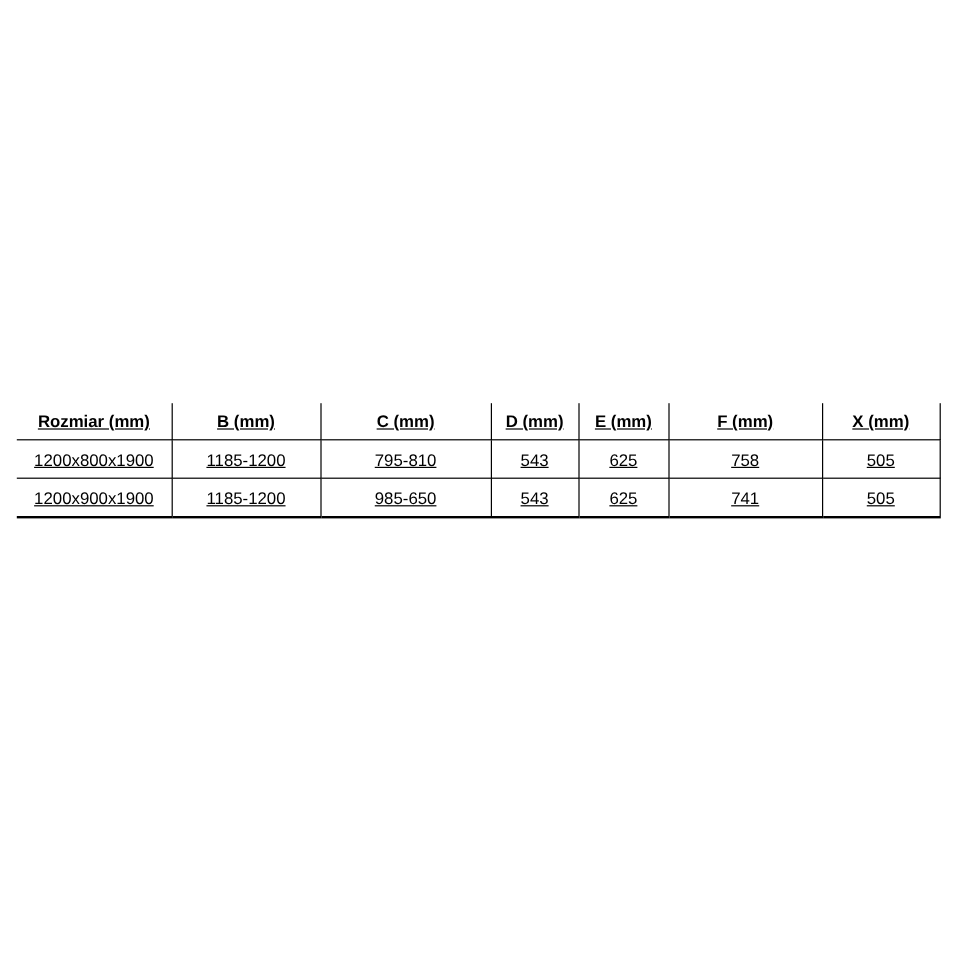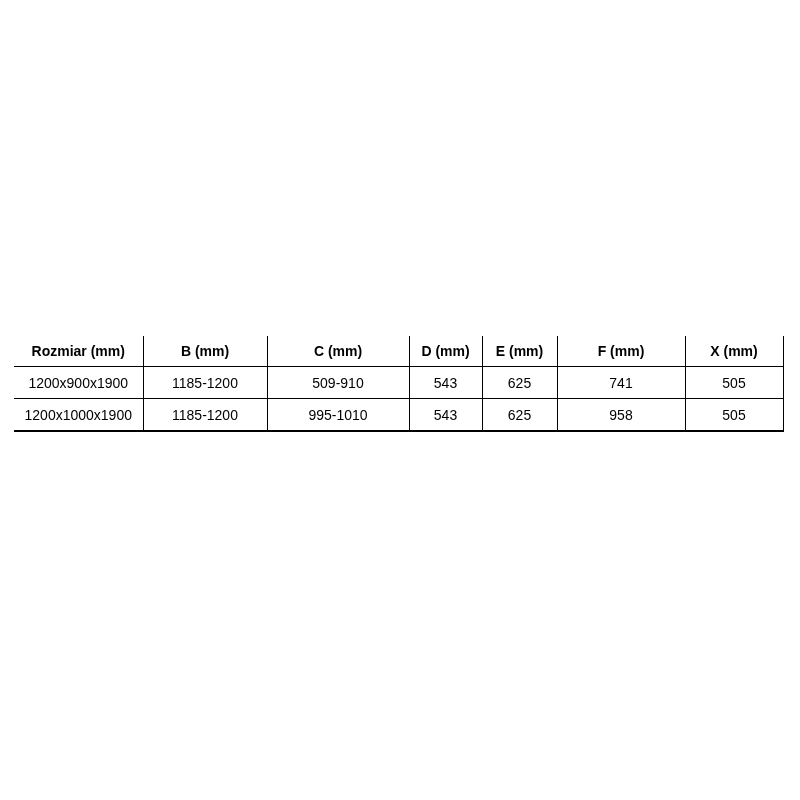--- a/index.html
+++ b/index.html
@@ -27,20 +27,21 @@
   table.dims td {
     border-right: 1px solid #000000;
     border-bottom: 1px solid #000000;
     text-align: center;
     vertical-align: middle;
     padding: 0 2px;
     font-size: 14px;
     color: #000000;
     white-space: nowrap;
     overflow: hidden;
+    text-decoration: underline;
   }
   table.dims thead th {
     height: 30px;
     font-weight: bold;
   }
   table.dims tbody td {
     height: 31px;
     font-weight: normal;
   }
   table.dims tbody tr:last-child td {
@@ -74,32 +75,32 @@
           <th>B (mm)</th>
           <th>C (mm)</th>
           <th>D (mm)</th>
           <th>E (mm)</th>
           <th>F (mm)</th>
           <th>X (mm)</th>
         </tr>
     </thead>
     <tbody>
         <tr>
+          <td>1200x800x1900</td>
+          <td>1185-1200</td>
+          <td>795-810</td>
+          <td>543</td>
+          <td>625</td>
+          <td>758</td>
+          <td>505</td>
+        </tr>
+        <tr>
           <td>1200x900x1900</td>
           <td>1185-1200</td>
-          <td>509-910</td>
+          <td>985-650</td>
           <td>543</td>
           <td>625</td>
           <td>741</td>
-          <td>505</td>
-        </tr>
-        <tr>
-          <td>1200x1000x1900</td>
-          <td>1185-1200</td>
-          <td>995-1010</td>
-          <td>543</td>
-          <td>625</td>
-          <td>958</td>
           <td>505</td>
         </tr>
       </tbody>
   </table>
 </div>
 
 </body></html>

